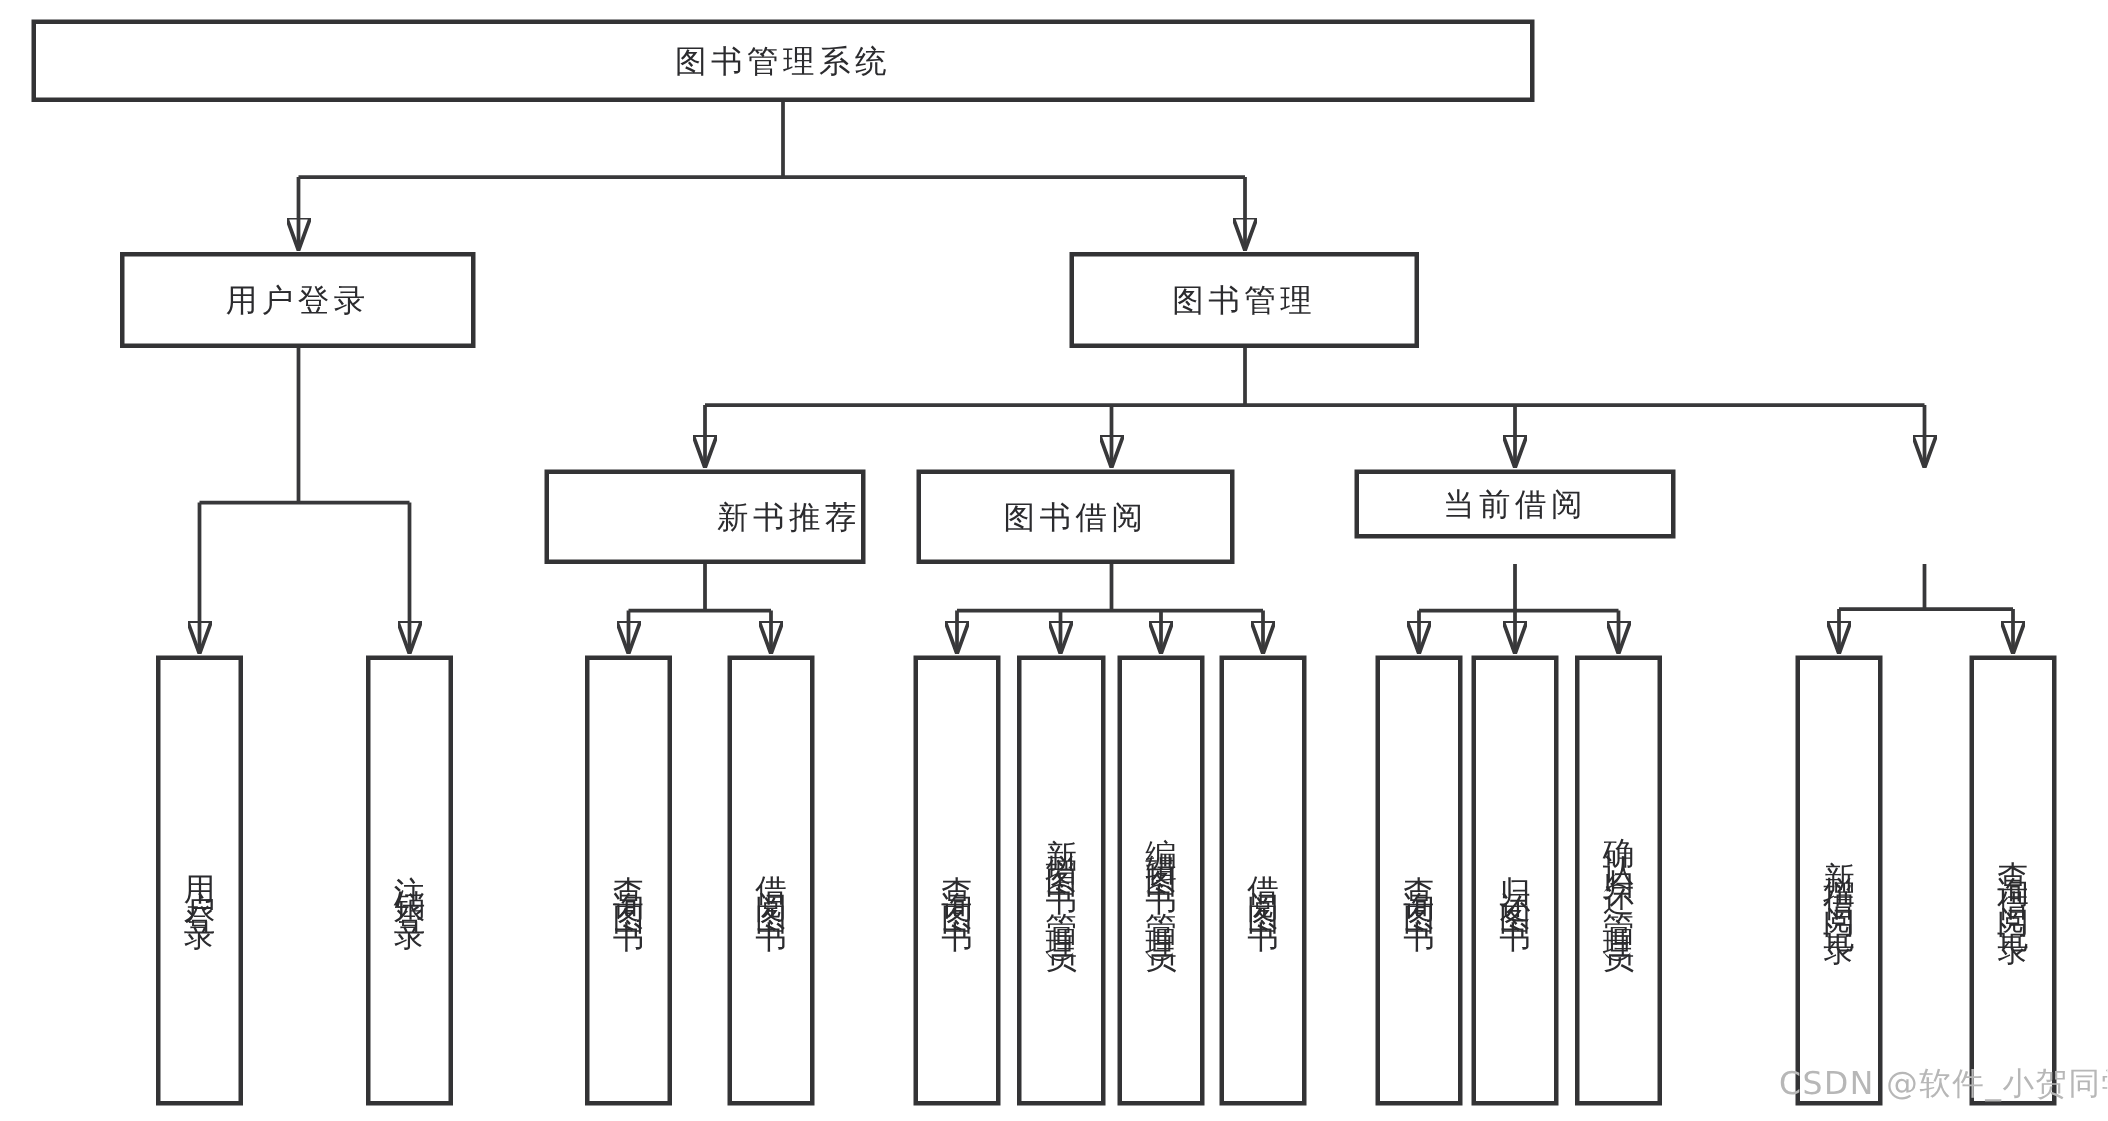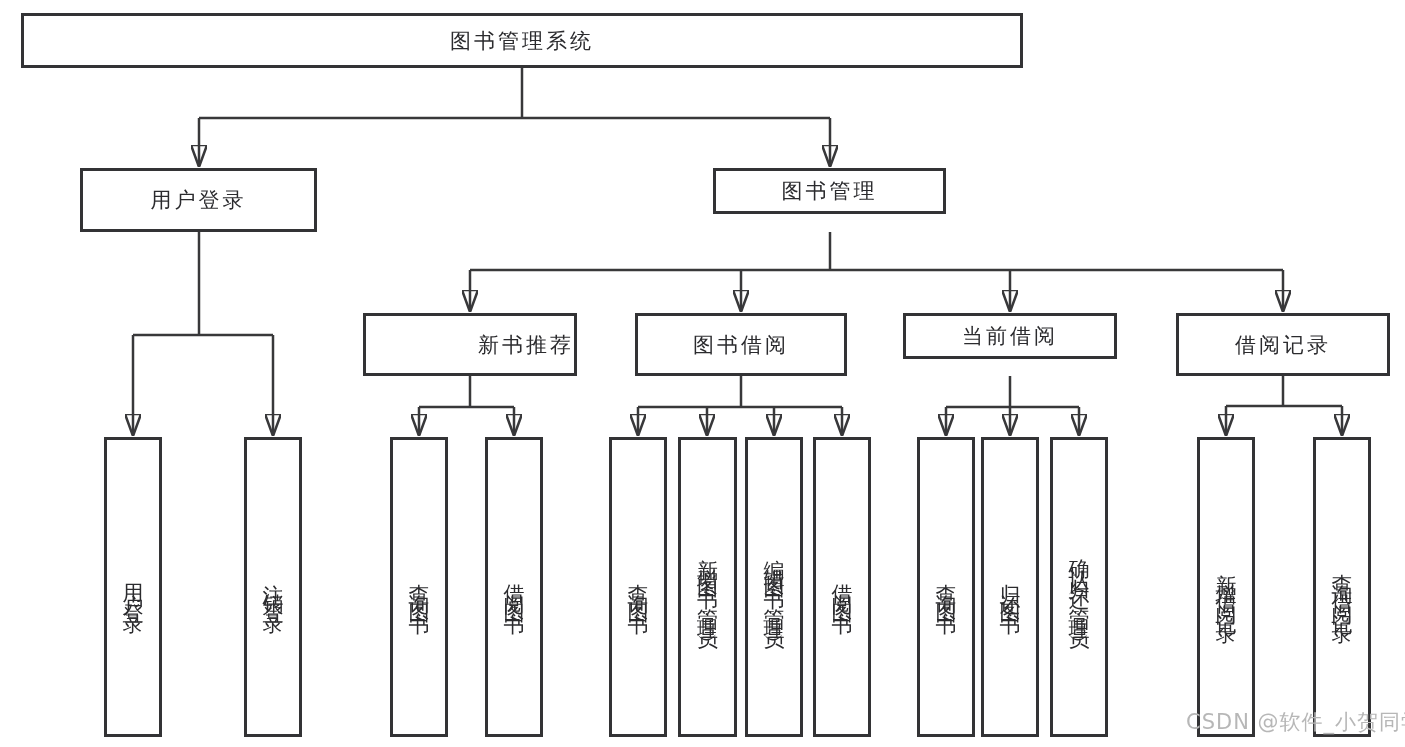--- a/index.html
+++ b/index.html
@@ -113,35 +113,32 @@
     <line x1="1342" y1="406" x2="1342" y2="435" marker-end="url(#arrow)"></line>
   </svg>
 
   <div class="node hnode" style="left:21px;top:13px;width:1002px;height:55px;">
     <span>图书管理系统</span>
   </div>
 
   <div class="node hnode" style="left:80px;top:168px;width:237px;height:64px;">
     <span>用户登录</span>
   </div>
-  <div class="node hnode" style="left:713px;top:168px;width:233px;height:46px;">
+  <div class="node hnode" style="left:713px;top:168px;width:233px;height:64px;">
     <span>图书管理</span>
   </div>
 
   <div class="node hnode" style="left:363px;top:313px;width:214px;height:63px;justify-content:flex-end;">
     <span>新书推荐</span>
   </div>
-  <div class="node hnode" style="left:635px;top:313px;width:212px;height:63px;">
+  <div class="node hnode" style="left:611px;top:313px;width:212px;height:63px;">
     <span>图书借阅</span>
   </div>
   <div class="node hnode" style="left:903px;top:313px;width:214px;height:46px;">
     <span>当前借阅</span>
-  </div>
-  <div class="node hnode" style="left:1176px;top:313px;width:214px;height:63px;">
-    <span>借阅记录</span>
   </div>
 
   <div class="node vnode" style="left:104px;top:437px;width:58px;height:300px;">
     <span>用户登录</span>
   </div>
   <div class="node vnode" style="left:244px;top:437px;width:58px;height:300px;">
     <span>注销登录</span>
   </div>
 
   <div class="node vnode" style="left:390px;top:437px;width:58px;height:300px;">

